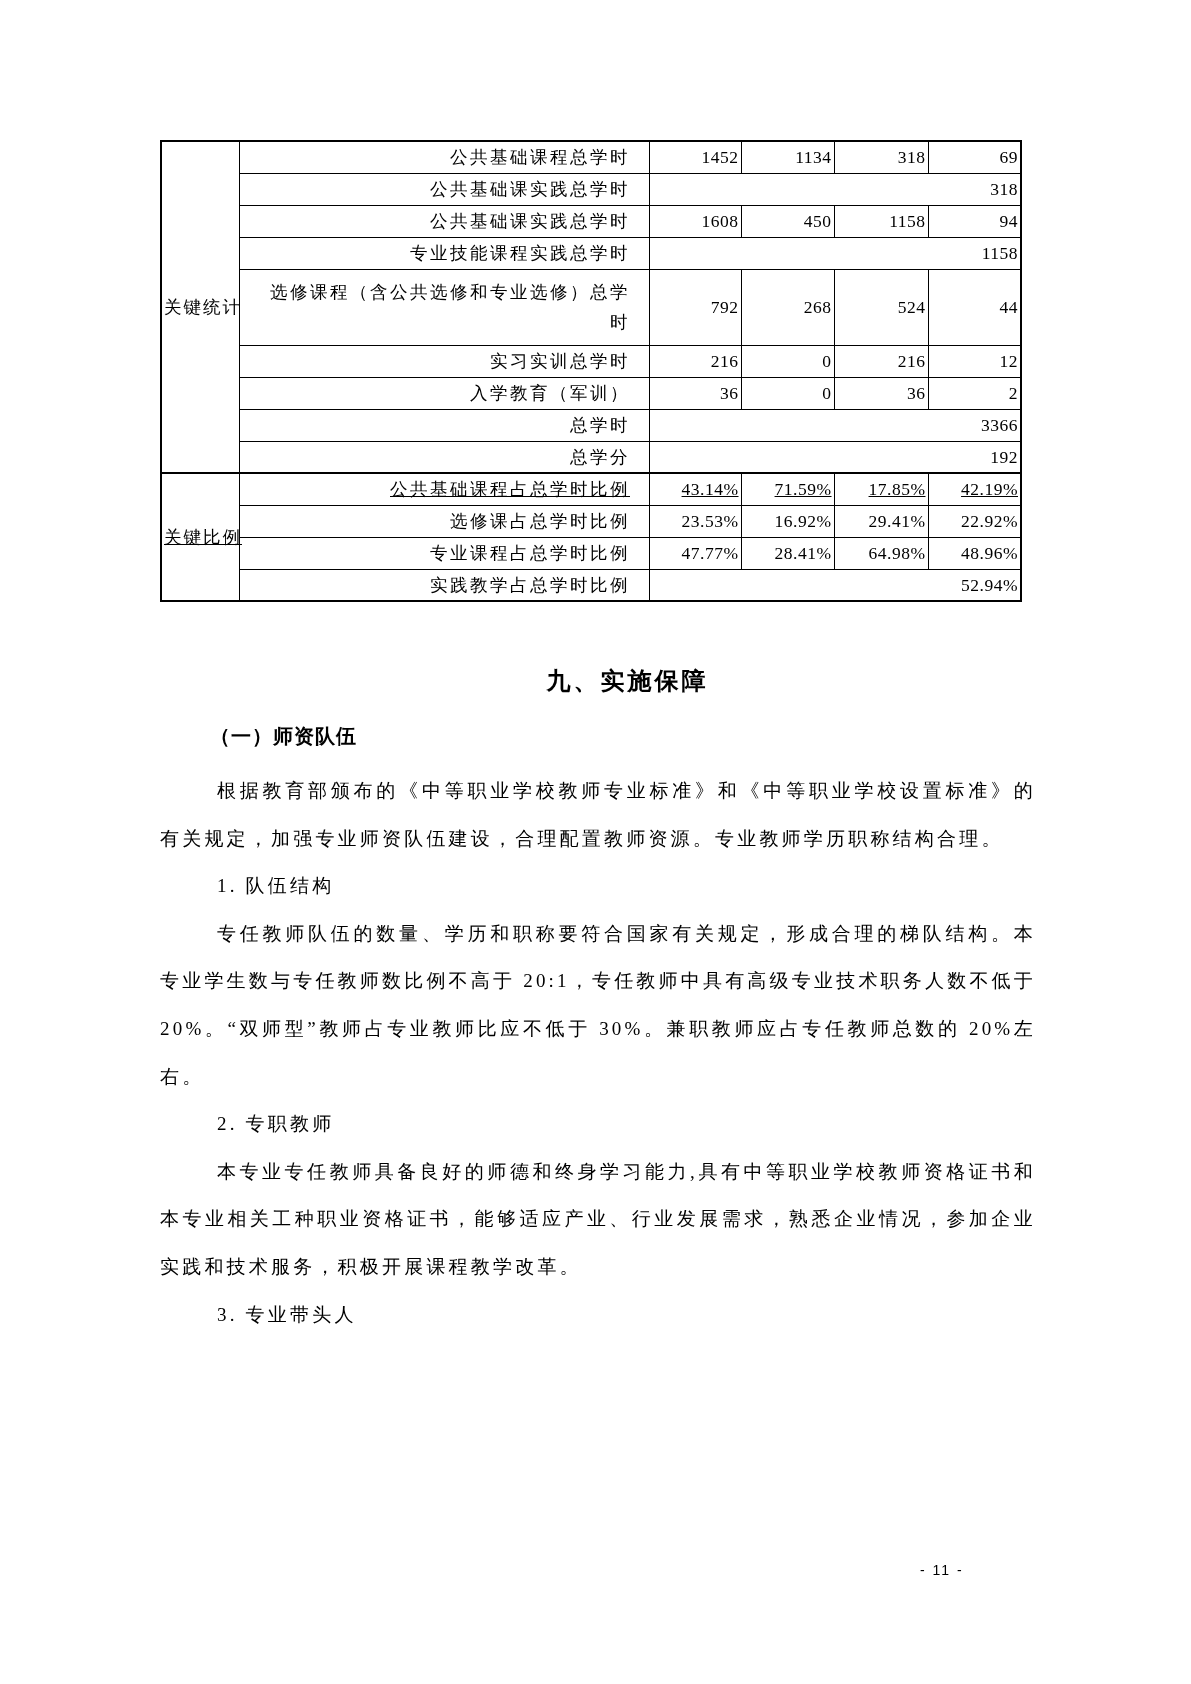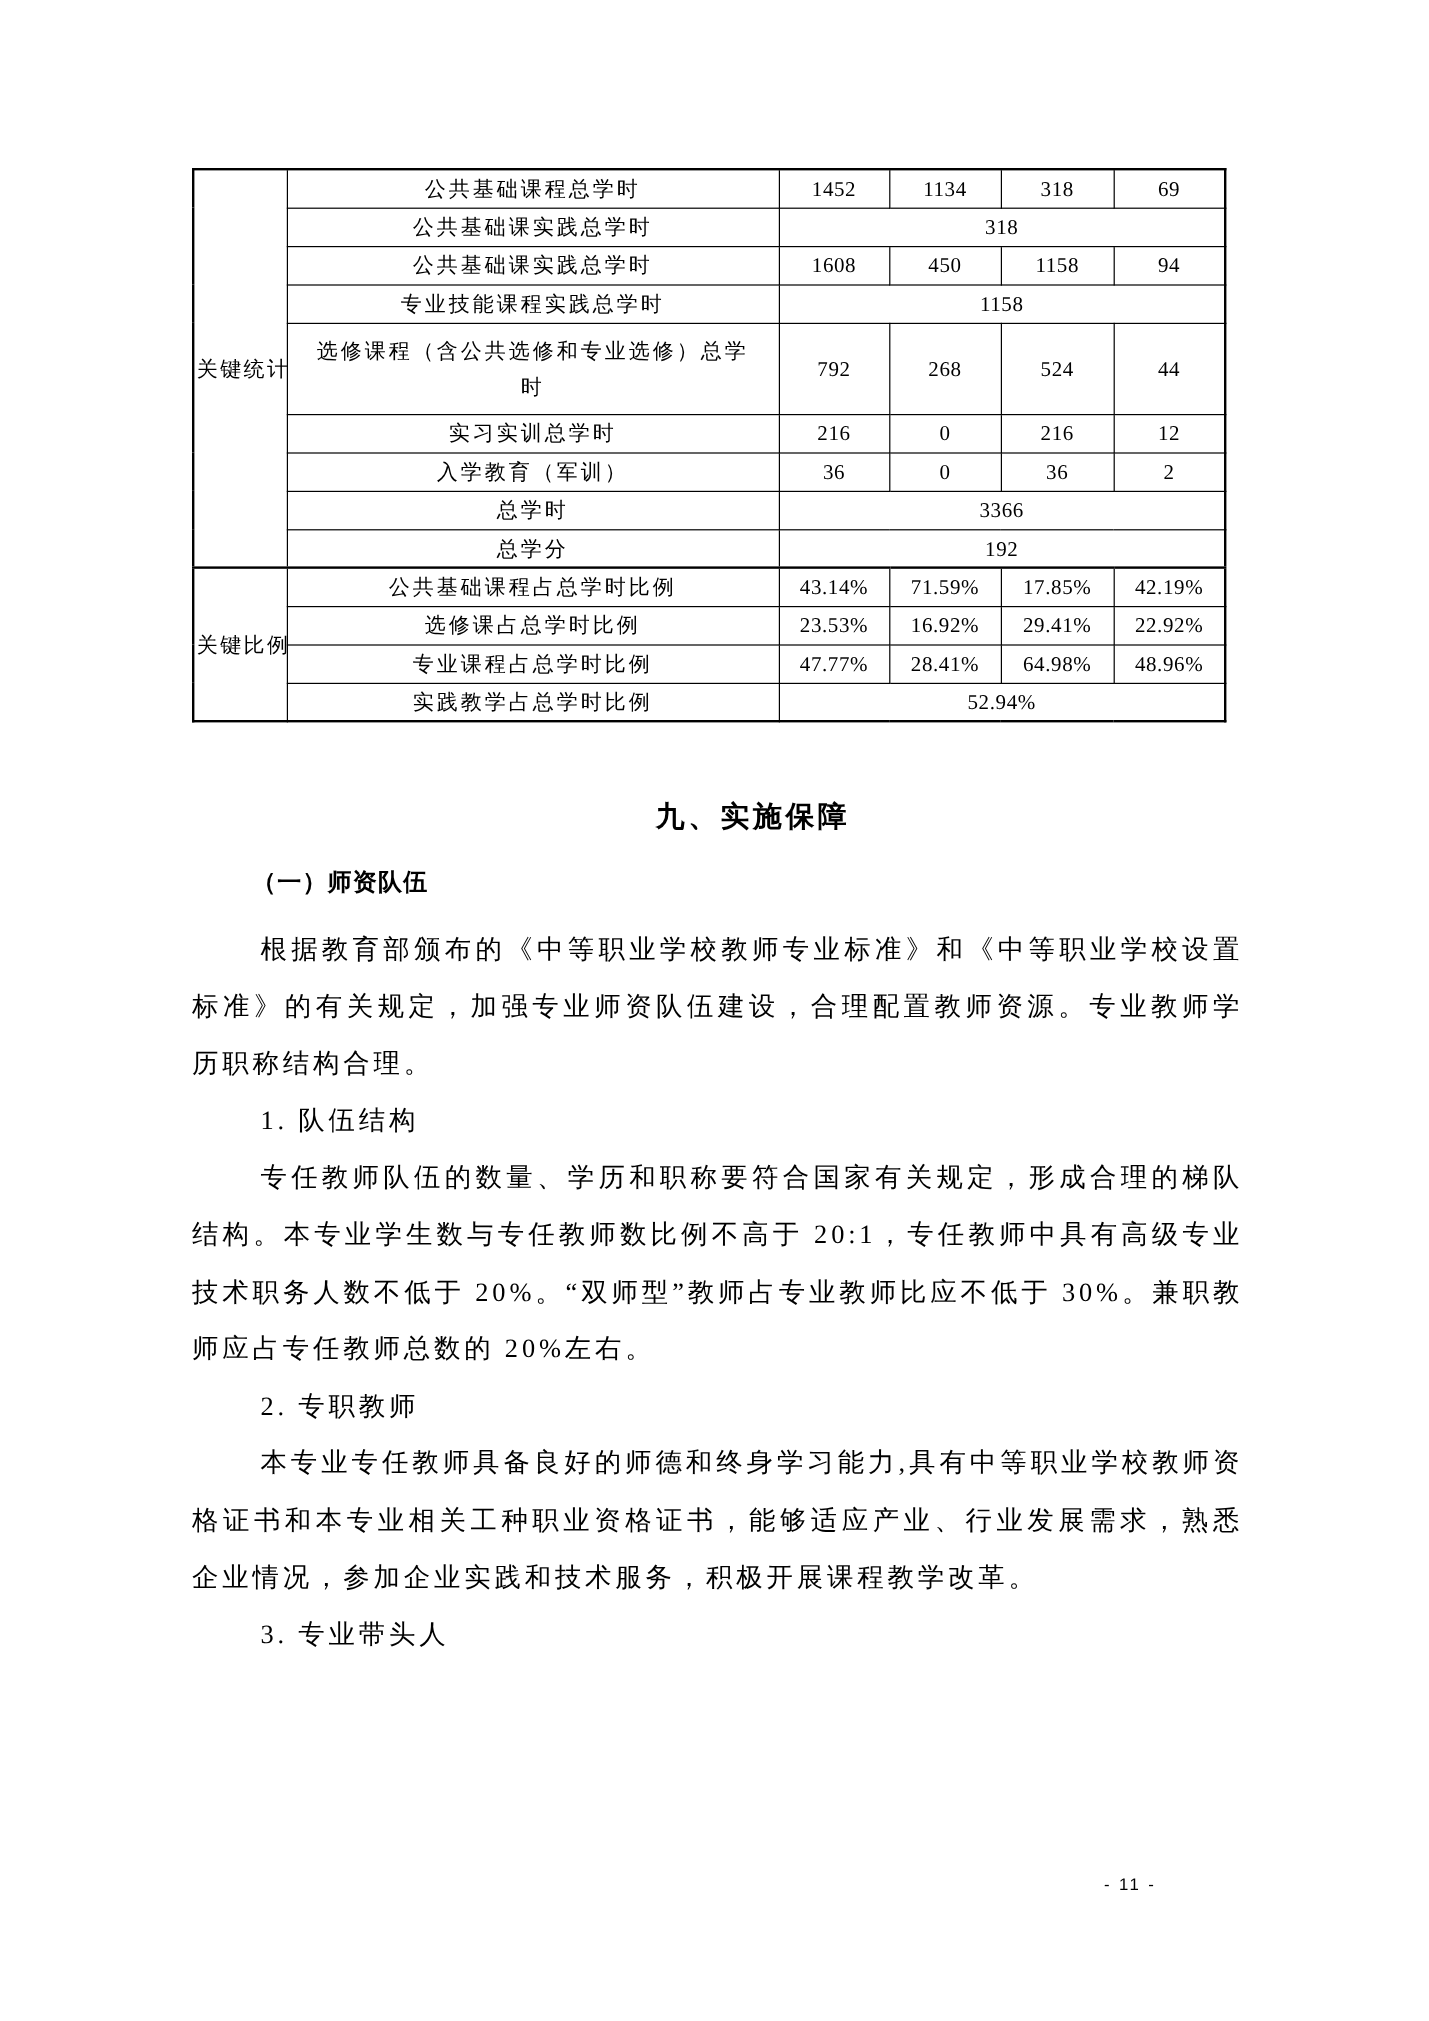--- a/index.html
+++ b/index.html
@@ -17,30 +17,30 @@
 
   
   table.stats {
     border-collapse: collapse;
     table-layout: fixed;
     width: 860px;
     border: 2px solid #000;
   }
   table.stats td {
     border: 1px solid #000;
-    text-align: center;
+    text-align: right;
     vertical-align: middle;
     font-size: 17.5px;
     height: 32px;
     padding: 0 2px;
     letter-spacing: 2.5px;
     line-height: 30px;
   }
   table.stats tr.tall td { height: 76px; }
-  table.stats tr.group-start td { border-top: 2px solid #000; }
+  table.stats tr.group-start td { border-top: 2px solid #000; text-decoration: underline; }
   table.stats td.group-label { letter-spacing: 2px; white-space: nowrap; }
   table.stats td.row-label .wrapbox { max-width: 372px; margin: 0 auto; }
   table.stats td.val { letter-spacing: 0.5px; }
 
   
   h1.sec {
     margin: 62px 0 0 60px;
     font-family: "Liberation Sans", sans-serif;
     font-weight: bold;
     font-size: 24px;
@@ -54,21 +54,21 @@
     font-weight: bold;
     font-size: 20px;
     line-height: 30px;
     letter-spacing: 1px;
   }
 
   
   .body-text {
     margin-top: 16px;
     width: 876px;
-    font-size: 22px;
+    font-size: 19px;
     line-height: 47.6px;
     letter-spacing: 3.2px;
     text-align: justify;
   }
   .body-text p { text-indent: 57px; }
 
   
   .page-footer {
     position: absolute;
     left: 920px;

